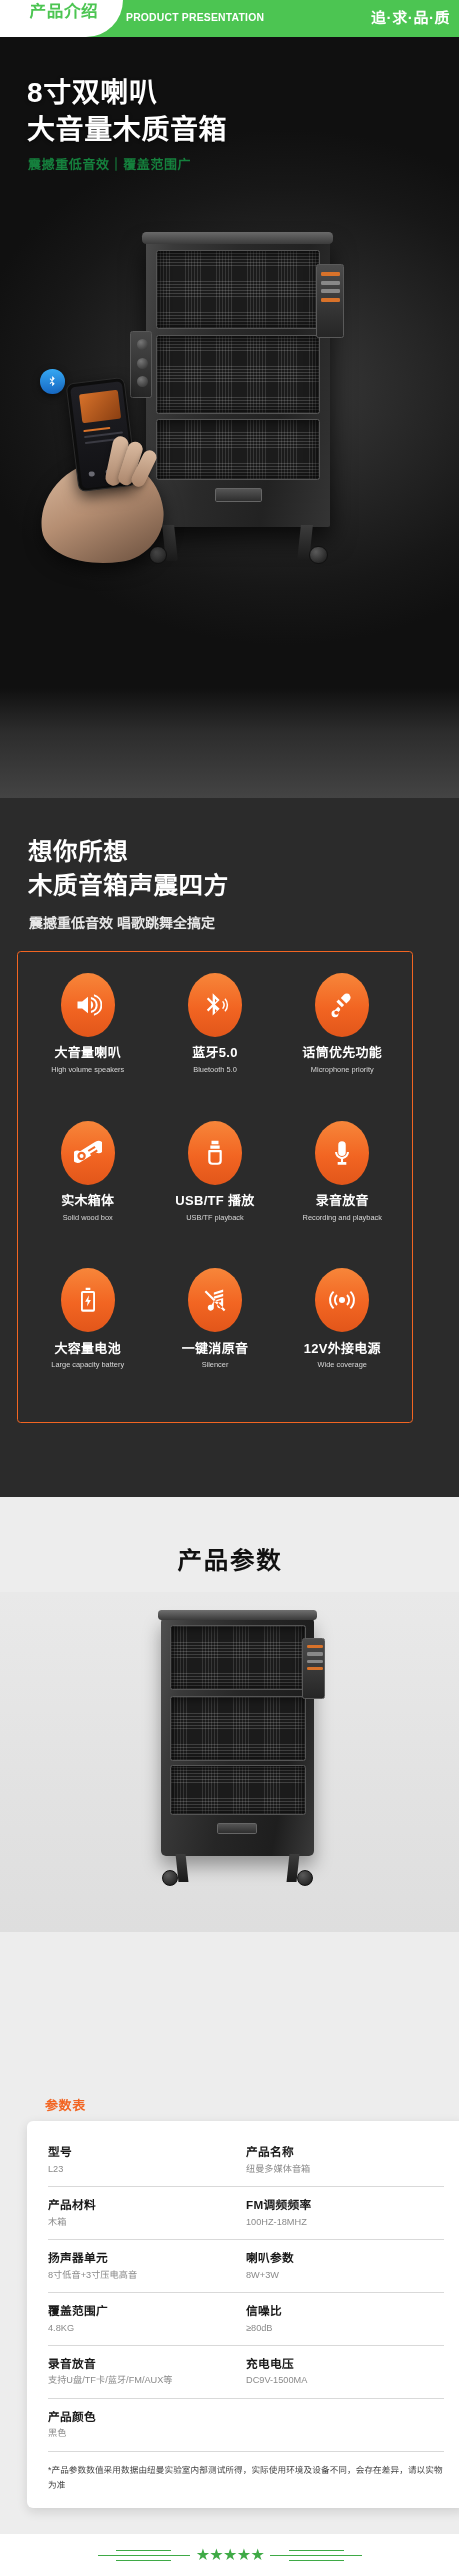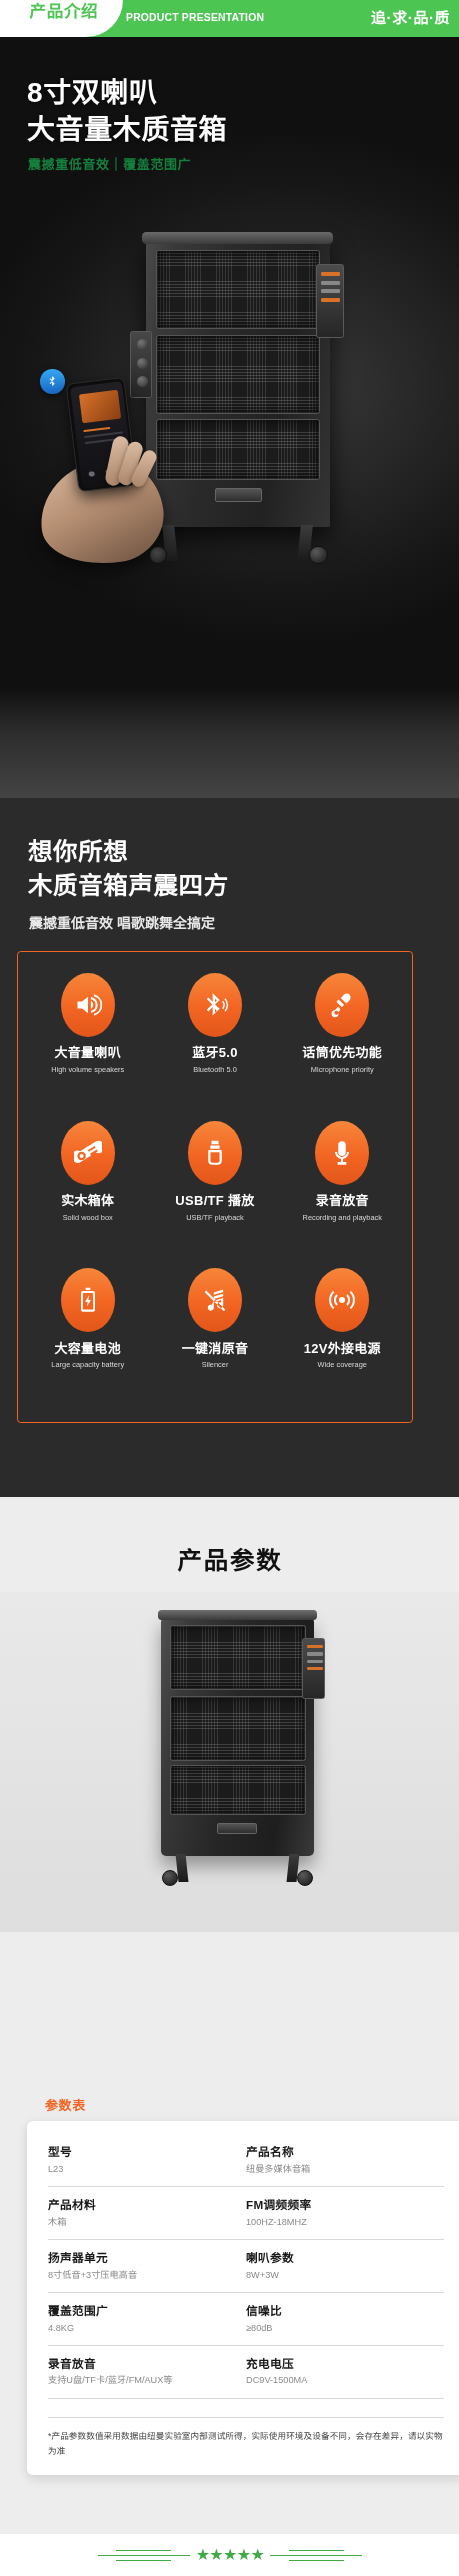--- a/index.html
+++ b/index.html
@@ -561,20 +561,24 @@
         <div class="pk">录音放音</div>
         <div class="pv">支持U盘/TF卡/蓝牙/FM/AUX等</div>
       </div>
       <div class="pcell">
         <div class="pk">充电电压</div>
         <div class="pv">DC9V-1500MA</div>
       </div>
     </div>
 
     <div class="prow">
+      <div class="pcell">
+        <div class="pk">产品颜色</div>
+        <div class="pv">黑色</div>
+      </div>
     </div>
 
     <div class="pnote">*产品参数数值采用数据由纽曼实验室内部测试所得，实际使用环境及设备不同，会存在差异，请以实物为准</div>
   </div>
 </div>
 
 <div class="footer">
   <div class="fdiv">
     <div class="fline">
       <div class="lg long"></div>

